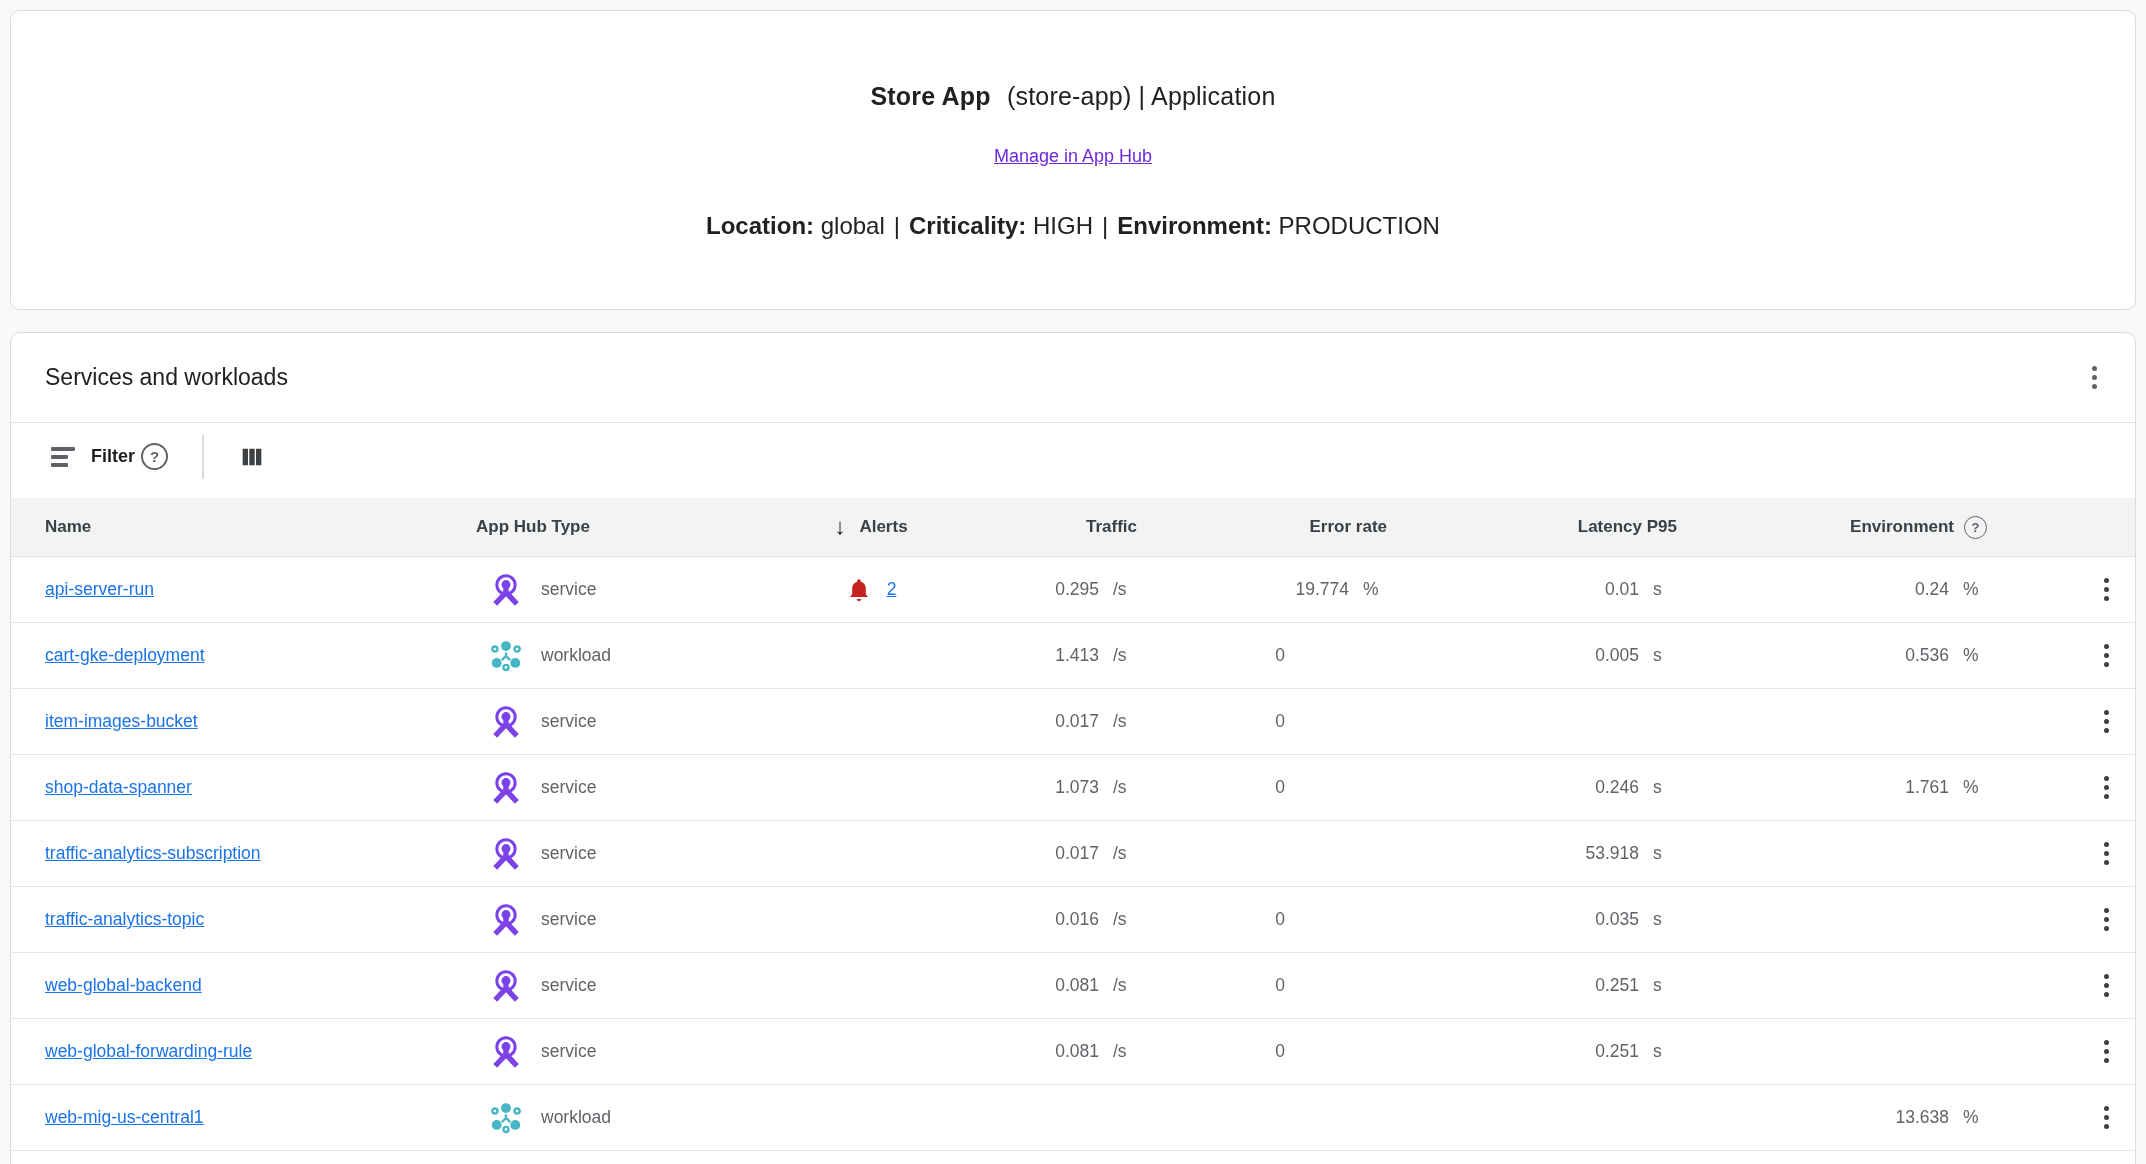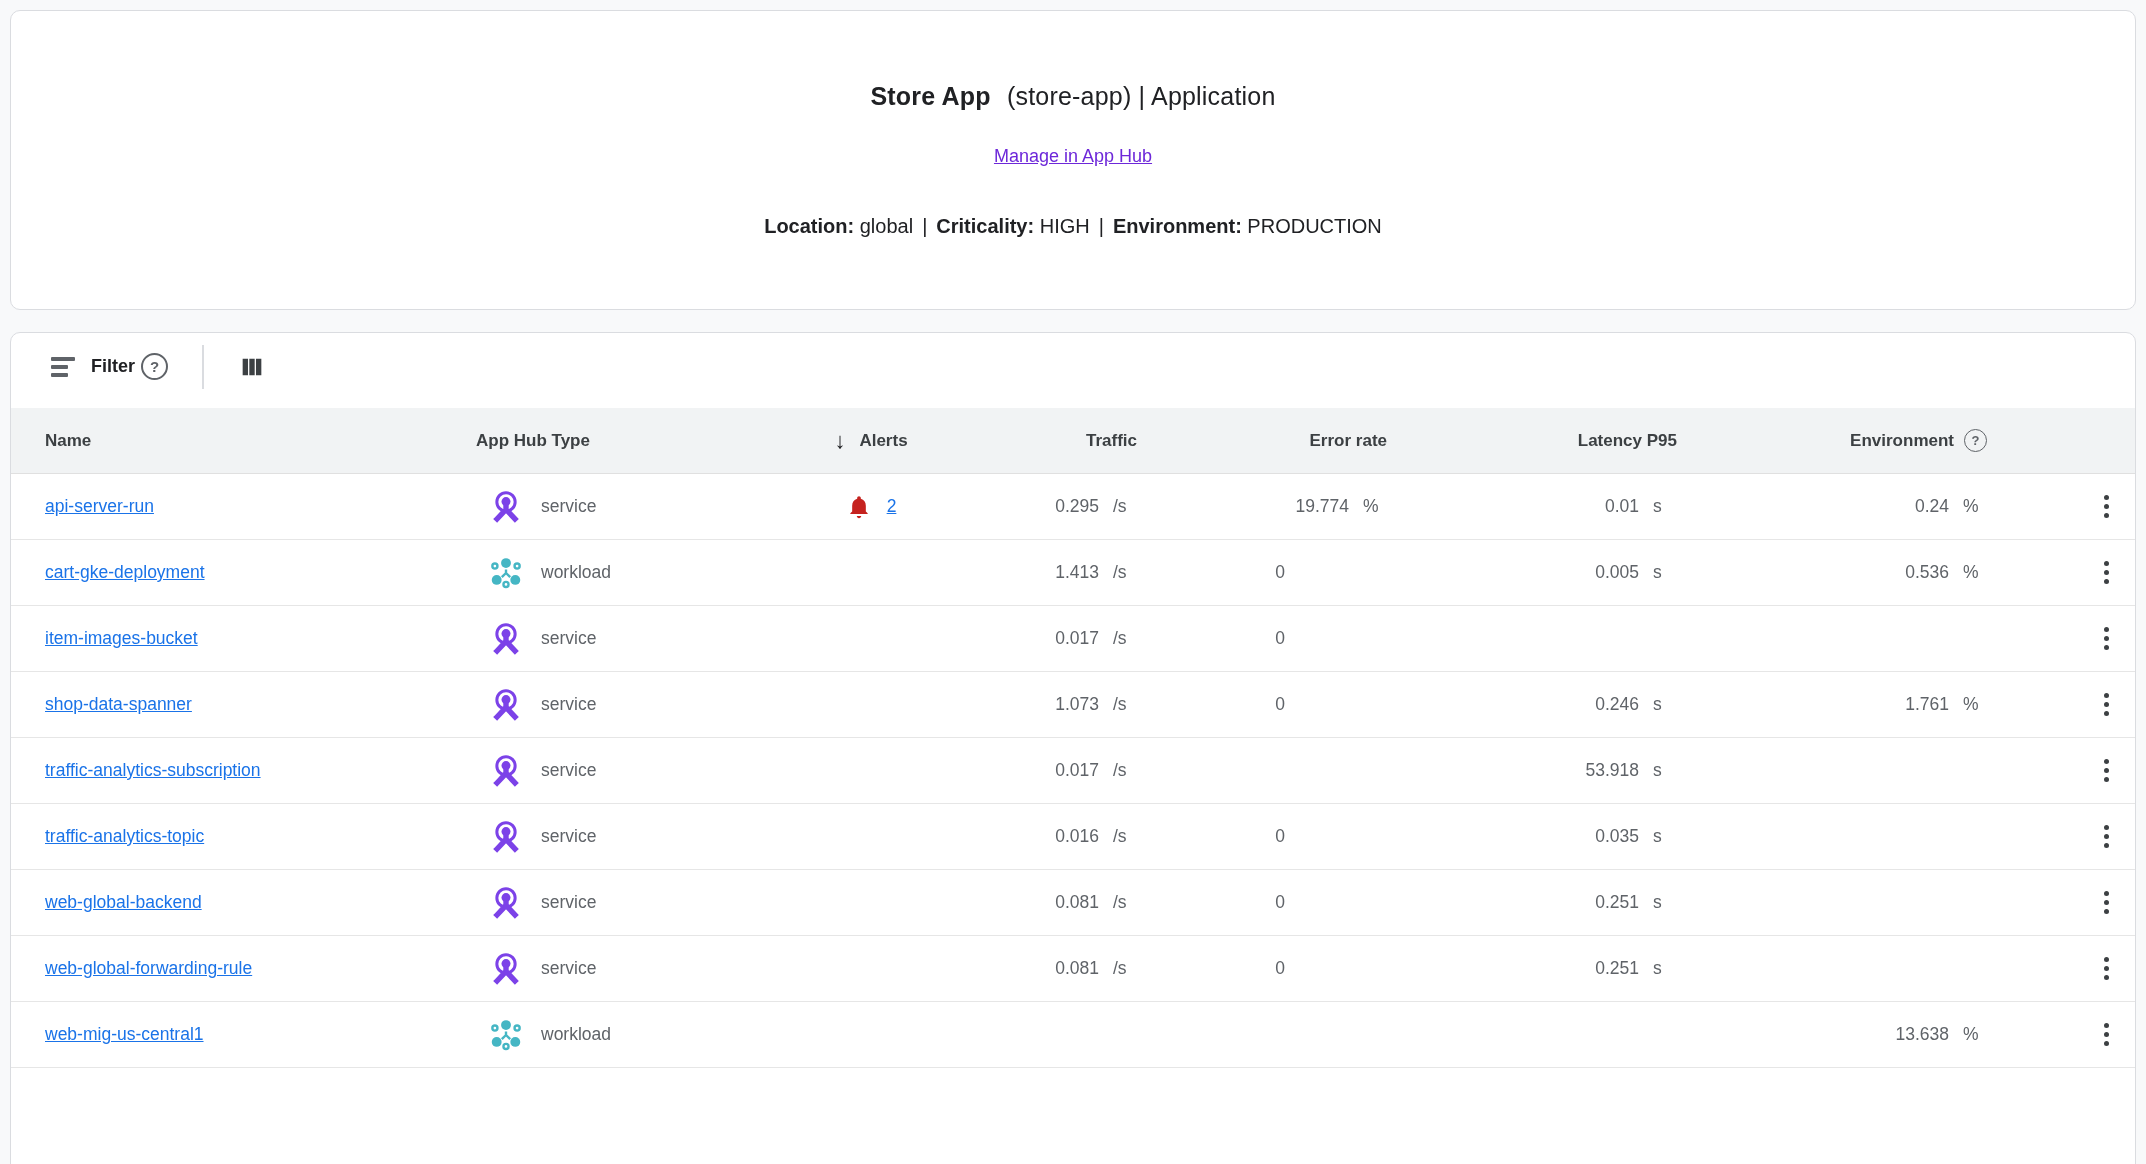--- a/index.html
+++ b/index.html
@@ -10,21 +10,21 @@
 
   .card { background:#fff; border:1px solid #dadce0; border-radius:10px; width:2126px; }
 
   
   .app-card { height:300px; padding:68px 34px 0 34px;text-align:center; }
   .app-title { font-size:25px; font-weight:400; line-height:34px; letter-spacing:.2px; }
   .app-title .t-bold { font-weight:700; }
   .app-title .t-rest { margin-left:9px; }
   .manage-link { display:inline-block; margin-top:33px; font-size:18px; color:#6d28d9;
                  text-decoration:underline; cursor:pointer; }
-  .meta-block { margin-top:39px; font-size:20px; line-height:40px; color:#202124; }
+  .meta-block { margin-top:39px; font-size:24px; line-height:40px; color:#202124; }
   .meta-line .lbl { font-weight:700; }
   .meta-line .sep { padding:0 9px; }
   .meta-line a { color:#1a73e8; text-decoration:underline; cursor:pointer; }
 
   
   .panel-card { margin-top:22px; height:900px; }
   .panel-head { height:90px; display:flex; align-items:center; justify-content:space-between;
                 padding:0 30px 0 34px; border-bottom:1px solid #e0e0e0; }
   .panel-title { font-size:23px; font-weight:400; color:#202124; }
   .kebab { display:flex; flex-direction:column; gap:4px; padding:8px; background:none; border:none; cursor:pointer; }
@@ -41,21 +41,21 @@
                   font-family:"Liberation Sans", sans-serif; color:#202124; background:transparent; }
   .filter-input::placeholder { color:#80868b; }
   .icon-btn { background:none; border:none; cursor:pointer; display:flex; align-items:center; justify-content:center; padding:6px; }
   .help-circle { width:27px; height:27px; border:2px solid #5f6368; border-radius:50%;
                  display:flex; align-items:center; justify-content:center;
                  font-size:15px; font-weight:700; color:#5f6368; }
   .vdivider { width:2px; height:44px; background:#dadce0; margin:0 28px; }
 
   
   .trow { display:flex; align-items:center; }
-  .thead { height:66px; background:#f1f3f4; border-bottom:1px solid #e0e0e0;
+  .thead { height:59px; background:#f1f3f4; border-bottom:1px solid #e0e0e0;
            font-size:17px; font-weight:700; color:#3c4043; }
   .tbody-row { height:66px; border-bottom:1px solid #e6e6e6; font-size:17.5px; color:#5f6368; }
 
   .col-name { width:465px; padding-left:34px; display:flex; align-items:center; }
   .col-type { width:250px; display:flex; align-items:center; }
   .col-alerts { width:250px; display:flex; align-items:center; justify-content:center; padding-left:40px; }
   .col-traffic { width:185px; }
   .col-error { width:250px; }
   .col-latency { width:290px; }
   .col-saturation { width:310px; }
@@ -89,20 +89,28 @@
       <span class="t-rest">(store-app) | Application</span>
     </h1>
     <a class="manage-link">Manage in App Hub</a>
     <div class="meta-block">
       <div class="meta-line"><span class="lbl">Location: </span><span>global</span><span class="sep">|</span><span class="lbl">Criticality: </span><span>HIGH</span><span class="sep">|</span><span class="lbl">Environment: </span><span>PRODUCTION</span></div>
     </div>
   </section>
 
   <section class="card panel-card">
 
+    <div class="panel-head">
+      <div class="panel-title">Services and workloads</div>
+      <button class="kebab" aria-label="more options">
+        <i></i>
+          <i></i>
+          <i></i>
+      </button>
+    </div>
 
     <div class="filter-bar">
       <span class="filter-icon">
           <i></i>
           <i></i>
           <i></i>
         </span>
       <span class="filter-label">Filter</span>
       <button class="icon-btn" aria-label="help">
         <span class="help-circle">?</span>

